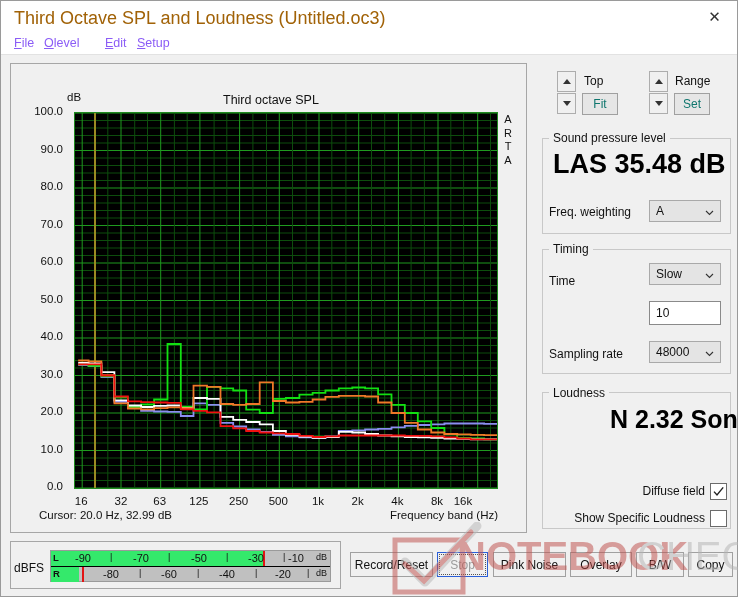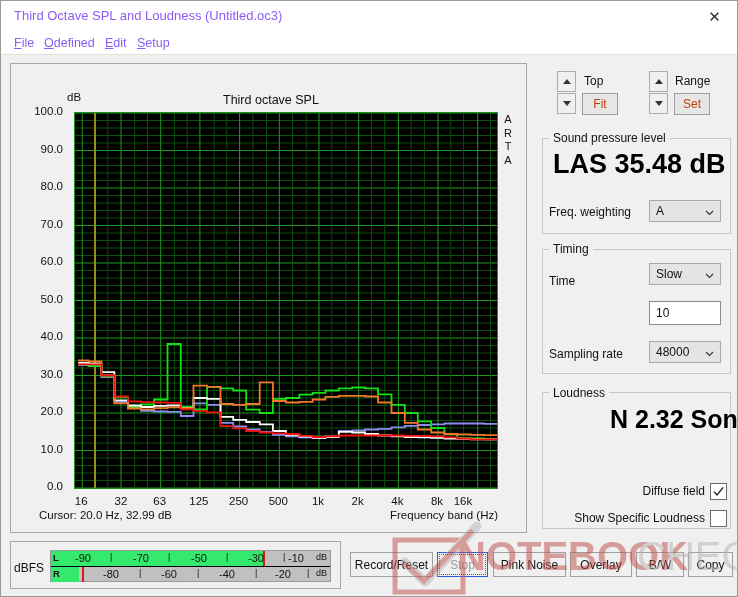--- a/index.html
+++ b/index.html
@@ -7,21 +7,21 @@
     width:738px;height:597px;overflow:hidden;
     background:#f0f0f0;
     font-family:"Liberation Sans",sans-serif;
     font-size:12px;color:#000;
     -webkit-font-smoothing:antialiased;
   }
   .win{position:relative;width:738px;height:597px;background:#f0f0f0;box-sizing:border-box;border:1px solid #9a9a9a;}
 
   
   .titlebar{position:absolute;left:0;top:0;width:736px;height:31px;background:#ffffff;}
-  .title-text{position:absolute;left:13px;top:7px;font-size:13px;color:#8b5cf6;white-space:nowrap;}
+  .title-text{position:absolute;left:13px;top:7px;font-size:18px;color:#a16207;white-space:nowrap;}
   .close-btn{position:absolute;right:0;top:0;width:45px;height:31px;display:flex;align-items:center;justify-content:center;font-size:15px;color:#303030;font-family:"DejaVu Sans",sans-serif;}
 
   
   .menubar{position:absolute;left:0;top:31px;width:736px;height:22px;background:#ffffff;}
   .menu-item{position:absolute;top:3px;font-size:12.5px;color:#8b5cf6;padding:1px 4px;white-space:nowrap;}
   .menu-item u{text-decoration:underline;}
 
   .clientsep{position:absolute;left:0;top:53px;width:736px;height:2px;background:#f0f0f0;border-top:1px solid #e2e2e2;}
 
   
@@ -43,21 +43,21 @@
   
   .spin{position:absolute;width:19px;height:44px;}
   .spin .ar{position:absolute;left:0;width:19px;height:21px;background:#f0f0f0;border:1px solid #adadad;box-sizing:border-box;display:flex;align-items:center;justify-content:center;}
   .spin .up{top:0;}
   .spin .dn{top:22px;}
   .tri{width:0;height:0;border-left:4px solid transparent;border-right:4px solid transparent;}
   .tri-up{border-bottom:5px solid #333;}
   .tri-dn{border-top:5px solid #333;}
 
   .sm-label{position:absolute;font-size:12px;color:#111;}
-  .sm-btn{position:absolute;height:22px;background:#e6e6e6;border:1px solid #a0a0a0;box-sizing:border-box;display:flex;align-items:center;justify-content:center;font-size:12px;color:#c2410c;}
+  .sm-btn{position:absolute;height:22px;background:#e6e6e6;border:1px solid #a0a0a0;box-sizing:border-box;display:flex;align-items:center;justify-content:center;font-size:12px;color:#0f766e;}
 
   .group{position:absolute;border:1px solid #c8c8c8;box-sizing:border-box;background:transparent;}
   .group-title{position:absolute;background:#f0f0f0;padding:0 4px;font-size:12px;color:#111;}
 
   .bigval{position:absolute;font-family:"Liberation Sans",sans-serif;font-weight:bold;color:#000;white-space:nowrap;}
 
   .fld-label{position:absolute;font-size:12px;color:#111;line-height:14px;}
   .combo{position:absolute;height:22px;background:#e4e4e4;border:1px solid #a9a9a9;box-sizing:border-box;}
   .combo .cv{position:absolute;left:6px;top:3px;font-size:12px;color:#111;}
   .combo .cc{position:absolute;right:6px;top:5px;width:9px;height:9px;}
@@ -96,21 +96,21 @@
 
 <div class="win">
 
   <div class="titlebar">
     <div class="title-text">Third Octave SPL and Loudness (Untitled.oc3)</div>
     <div class="close-btn">✕</div>
   </div>
 
   <div class="menubar">
     <div class="menu-item" style="left:9px;"><u>F</u><span>ile</span></div>
-    <div class="menu-item" style="left:39px;"><u>O</u><span>defined</span></div>
+    <div class="menu-item" style="left:39px;"><u>O</u><span>level</span></div>
     <div class="menu-item" style="left:100px;"><u>E</u><span>dit</span></div>
     <div class="menu-item" style="left:132px;"><u>S</u><span>etup</span></div>
   </div>
   <div class="clientsep"></div>
 
   <div class="graph-frame"></div>
   <div class="ylabel-db">dB</div>
   <div class="graph-title">Third octave SPL</div>
   <div class="arta">
     <div>A</div>

